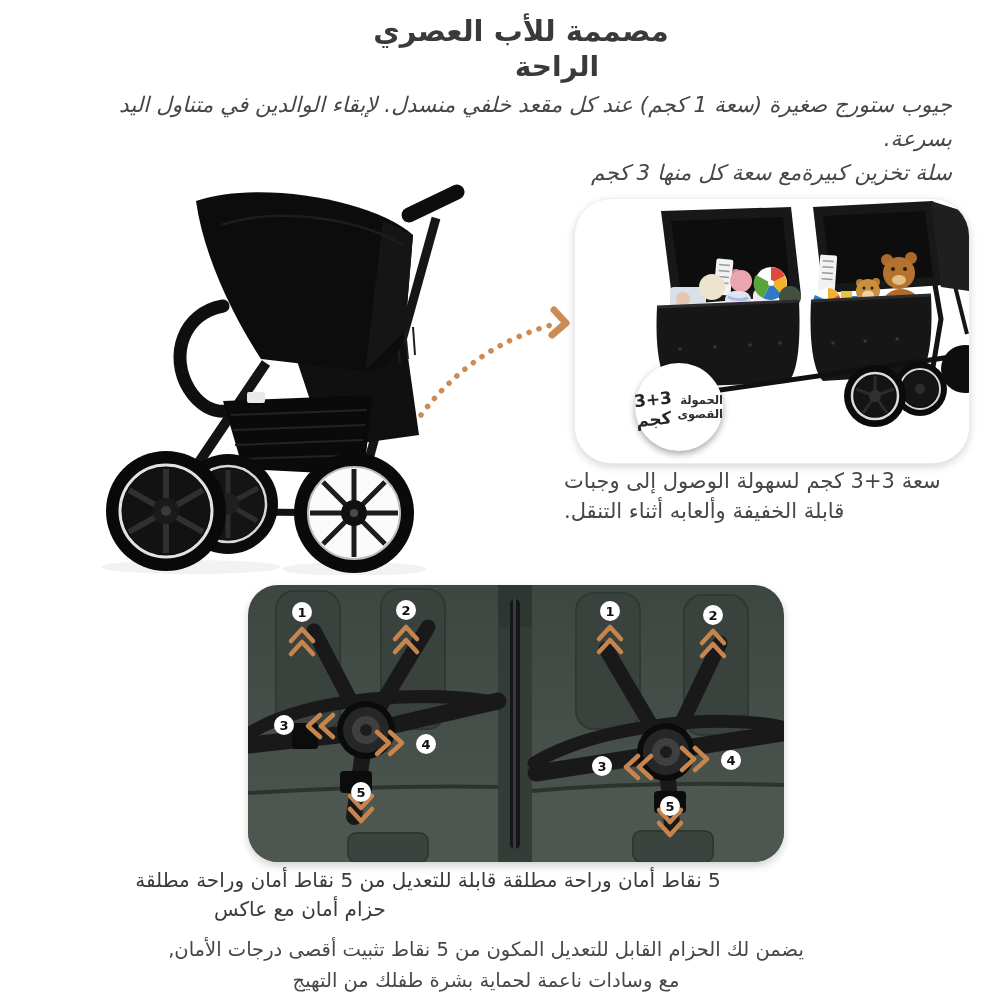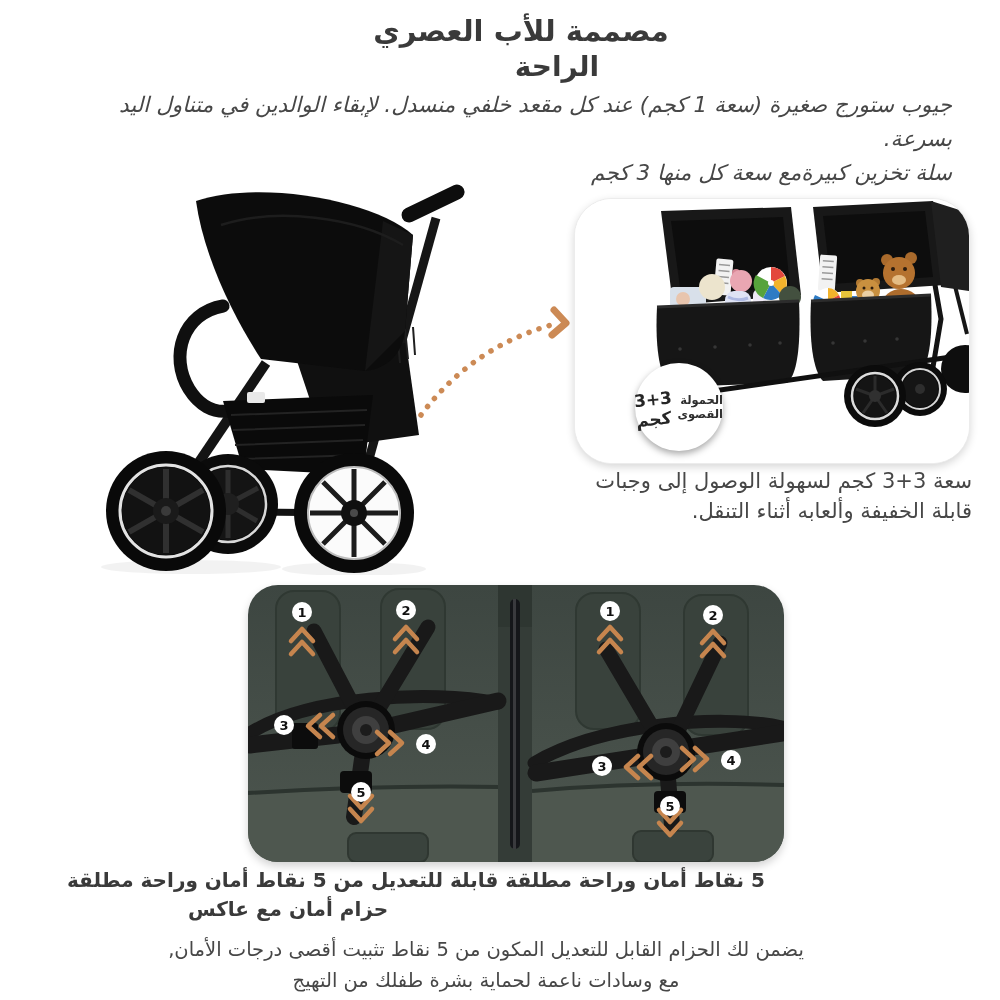--- a/index.html
+++ b/index.html
@@ -12,26 +12,26 @@
   .intro{position:absolute;top:88px;right:64px;width:875px;direction:rtl;text-align:right;
          font-size:21.5px;line-height:34px;color:#474747;font-style:italic;}
   .inset{position:absolute;left:558px;top:198px;width:394px;height:264px;border-radius:38px;
          background:#ffffff;border:1px solid #ececec;box-shadow:0 3px 9px rgba(0,0,0,0.16);overflow:hidden;}
   .inset svg{position:absolute;left:0;top:0;}
   .badge{position:absolute;left:60px;top:164px;width:88px;height:88px;border-radius:50%;
          background:#ffffff;box-shadow:0 3px 7px rgba(0,0,0,0.35);display:flex;flex-direction:row;
          align-items:center;justify-content:center;direction:rtl;z-index:3;}
   .badge .l1{font-size:11.5px;font-weight:bold;color:#2e2e2e;}
   .badge .l2{font-size:17px;font-weight:bold;color:#262626;transform:rotate(-6deg);margin-top:3px;}
-  .caption{position:absolute;left:548px;top:466px;width:408px;direction:rtl;text-align:right;
+  .caption{position:absolute;left:548px;top:466px;width:408px;direction:rtl;text-align:left;
          font-size:21px;line-height:30px;color:#474747;}
   .harness{position:absolute;left:232px;top:585px;width:536px;height:277px;border-radius:30px;
          overflow:hidden;box-shadow:0 4px 8px rgba(0,0,0,0.18);}
-  .h-heading{position:absolute;top:866px;left:0;width:816px;text-align:center;direction:rtl;
-         font-size:20px;font-weight:bold;color:#3a3a3a;line-height:29px;}
+  .h-heading{position:absolute;top:866px;left:12px;width:816px;text-align:center;direction:rtl;
+         font-size:20px;font-weight:normal;color:#3a3a3a;line-height:29px;}
   .h-heading .hl1{transform:translateX(-8px);}
   .h-heading .hl2{transform:translateX(-136px);}
   .h-body{position:absolute;top:934px;left:0;width:1000px;text-align:center;direction:rtl;
          font-size:19.5px;color:#474747;line-height:31px;transform:translateX(-30px);}
 </style>
 </head>
 <body>
 
 <div class="page">
 

